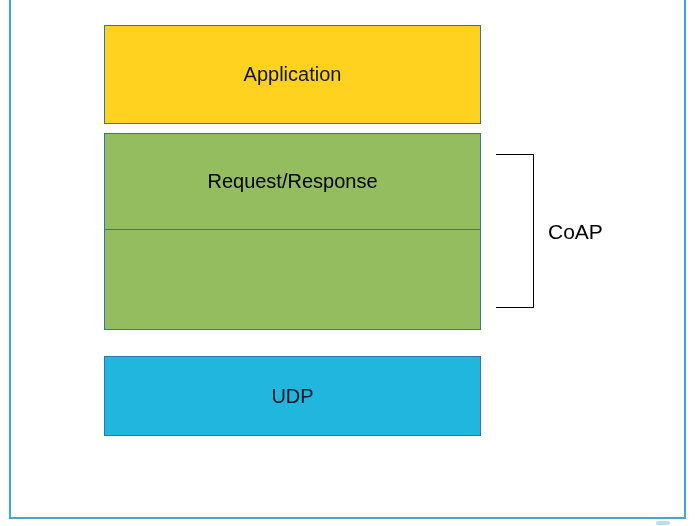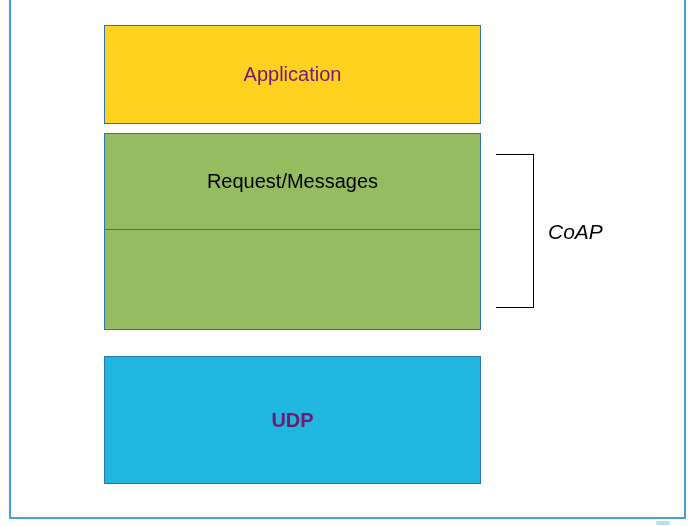--- a/index.html
+++ b/index.html
@@ -25,21 +25,21 @@
   .layer {
     position: absolute;
     left: 104px;
     width: 377px;
     box-sizing: border-box;
     border: 1.5px solid #2E74B5;
     display: flex;
     align-items: center;
     justify-content: center;
     font-size: 20px;
-    color: #701a75;
+    color: #0f172a;
   }
   .layer-application {
     top: 25px;
     height: 99px;
     background: #FFD21F;
   }
   .coap-group {
     position: absolute;
     left: 104px;
     top: 133px;
@@ -60,42 +60,40 @@
   }
   .sub-layer-top {
     height: 95px;
     border-bottom: 1px solid #2E74B5;
   }
   .sub-layer-bottom {
     flex: 1;
   }
   .layer-udp {
     top: 356px;
-    height: 128px;
+    height: 80px;
     background: #20B6DD;
-    font-weight: bold;
   }
   .bracket {
     position: absolute;
     left: 496px;
     top: 154px;
     width: 38px;
     height: 154px;
     box-sizing: border-box;
     border-top: 1.5px solid #000000;
     border-right: 1.5px solid #000000;
     border-bottom: 1.5px solid #000000;
   }
   .coap-label {
     position: absolute;
     left: 548px;
     top: 220px;
     font-size: 21px;
     color: #000000;
-    font-style: italic;
   }
   .corner-artifact {
     position: absolute;
     left: 656px;
     top: 521px;
     width: 14px;
     height: 4px;
     background: #AFD7EA;
     border-radius: 2px;
     opacity: 0.85;
@@ -105,21 +103,21 @@
 <body>
 
 <div class="page-frame"></div>
 
 <div class="layer layer-application">
   <span>Application</span>
 </div>
 
 <div class="coap-group">
   <div class="sub-layer sub-layer-top">
-    <span>Request/Messages</span>
+    <span>Request/Response</span>
   </div>
 </div>
 
 <div class="layer layer-udp">
   <span>UDP</span>
 </div>
 
 <div class="bracket"></div>
 
 <div class="coap-label">CoAP</div>

